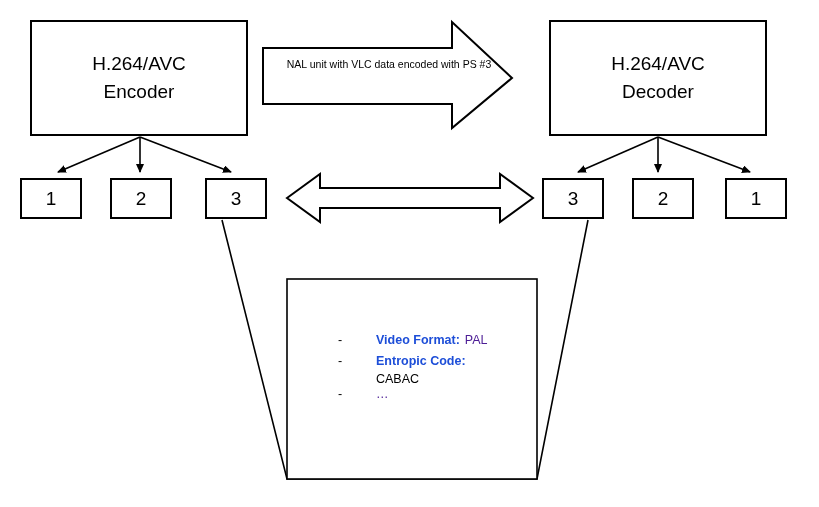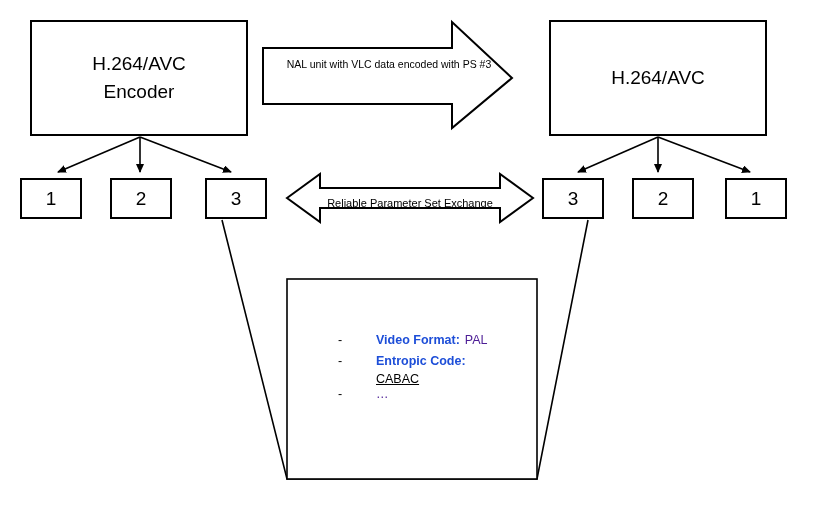--- a/index.html
+++ b/index.html
@@ -81,35 +81,35 @@
     color: #1d4ed8;
     margin-right: 5px;
   }
   .ps-val {
     color: #4c1d95;
   }
   .ps-cont {
     padding-left: 38px;
     margin-top: -3px;
     margin-bottom: 1px;
-    text-decoration: underline;
   }
 </style>
 </head>
 <body>
 
 <div id="canvas">
 
   <div class="box big-box" style="left:30px; top:20px; width:218px; height:116px;">
     <span>H.264/AVC</span>
     <span>Encoder</span>
   </div>
 
   <div class="box big-box" style="left:549px; top:20px; width:218px; height:116px;">
     <span>H.264/AVC</span>
+    <span>Decoder</span>
   </div>
 
   <div class="box num-box" style="left:20px; top:178px; width:62px; height:41px;">
     <span>1</span>
   </div>
   <div class="box num-box" style="left:110px; top:178px; width:62px; height:41px;">
     <span>2</span>
   </div>
   <div class="box num-box" style="left:205px; top:178px; width:62px; height:41px;">
     <span>3</span>
@@ -145,23 +145,20 @@
     <line x1="658" y1="137" x2="750" y2="172" stroke="#000" stroke-width="1.6" marker-end="url(#arrowhead)"></line>
 
     <path d="M222,220 L287,479 L537,479 L588,220" fill="none" stroke="#000" stroke-width="1.6"></path>
     <rect x="287" y="279" width="250" height="200" fill="#ffffff" stroke="#000" stroke-width="1.6"></rect>
   </svg>
 
   <div class="arrow-label" style="left:268px; top:56px; width:242px;text-align:center;">
     <div>NAL unit with VLC data encoded with PS #3</div>
   </div>
 
-  <div class="arrow-label" style="left:300px; top:194px; width:220px; font-size:11px;">
-    <div>Reliable Parameter Set Exchange</div>
-  </div>
 
 
   <div class="ps-list" style="left:338px; top:333px; width:195px;">
     <div class="ps-row">
       <span class="ps-dash">-</span>
       <span class="ps-key">Video Format:</span>
       <span class="ps-val">PAL</span>
     </div>
     <div class="ps-row">
       <span class="ps-dash">-</span>

